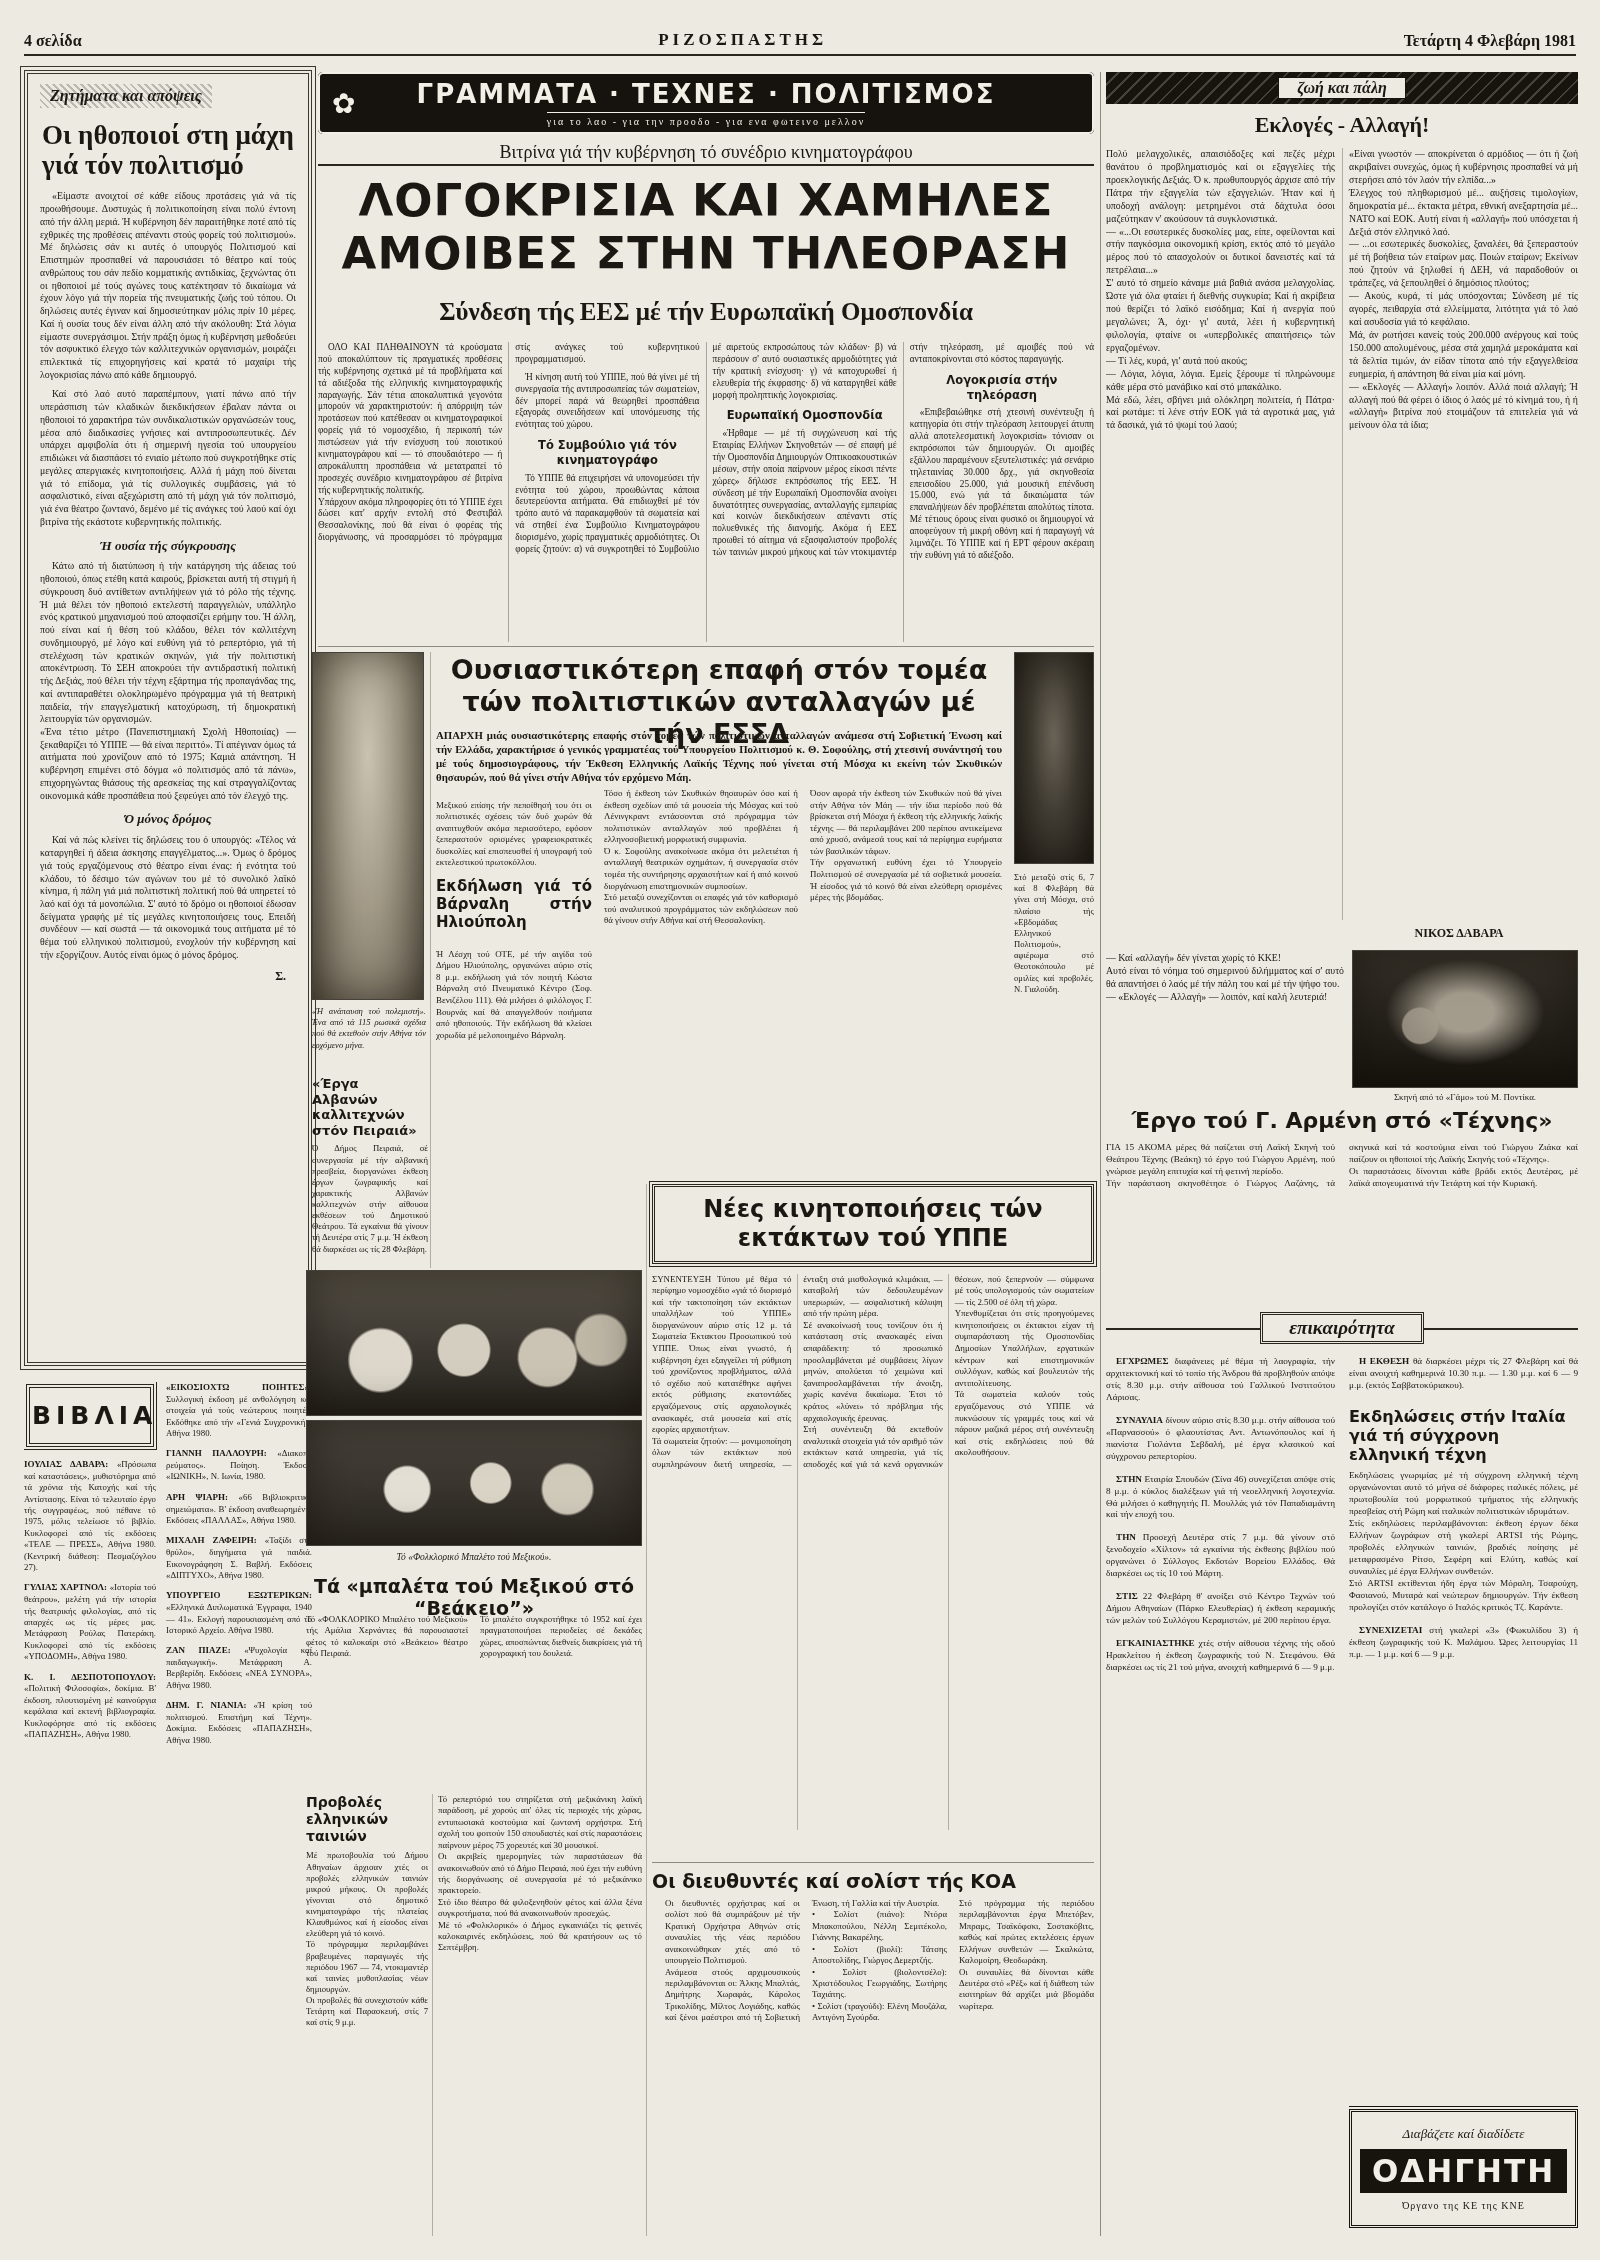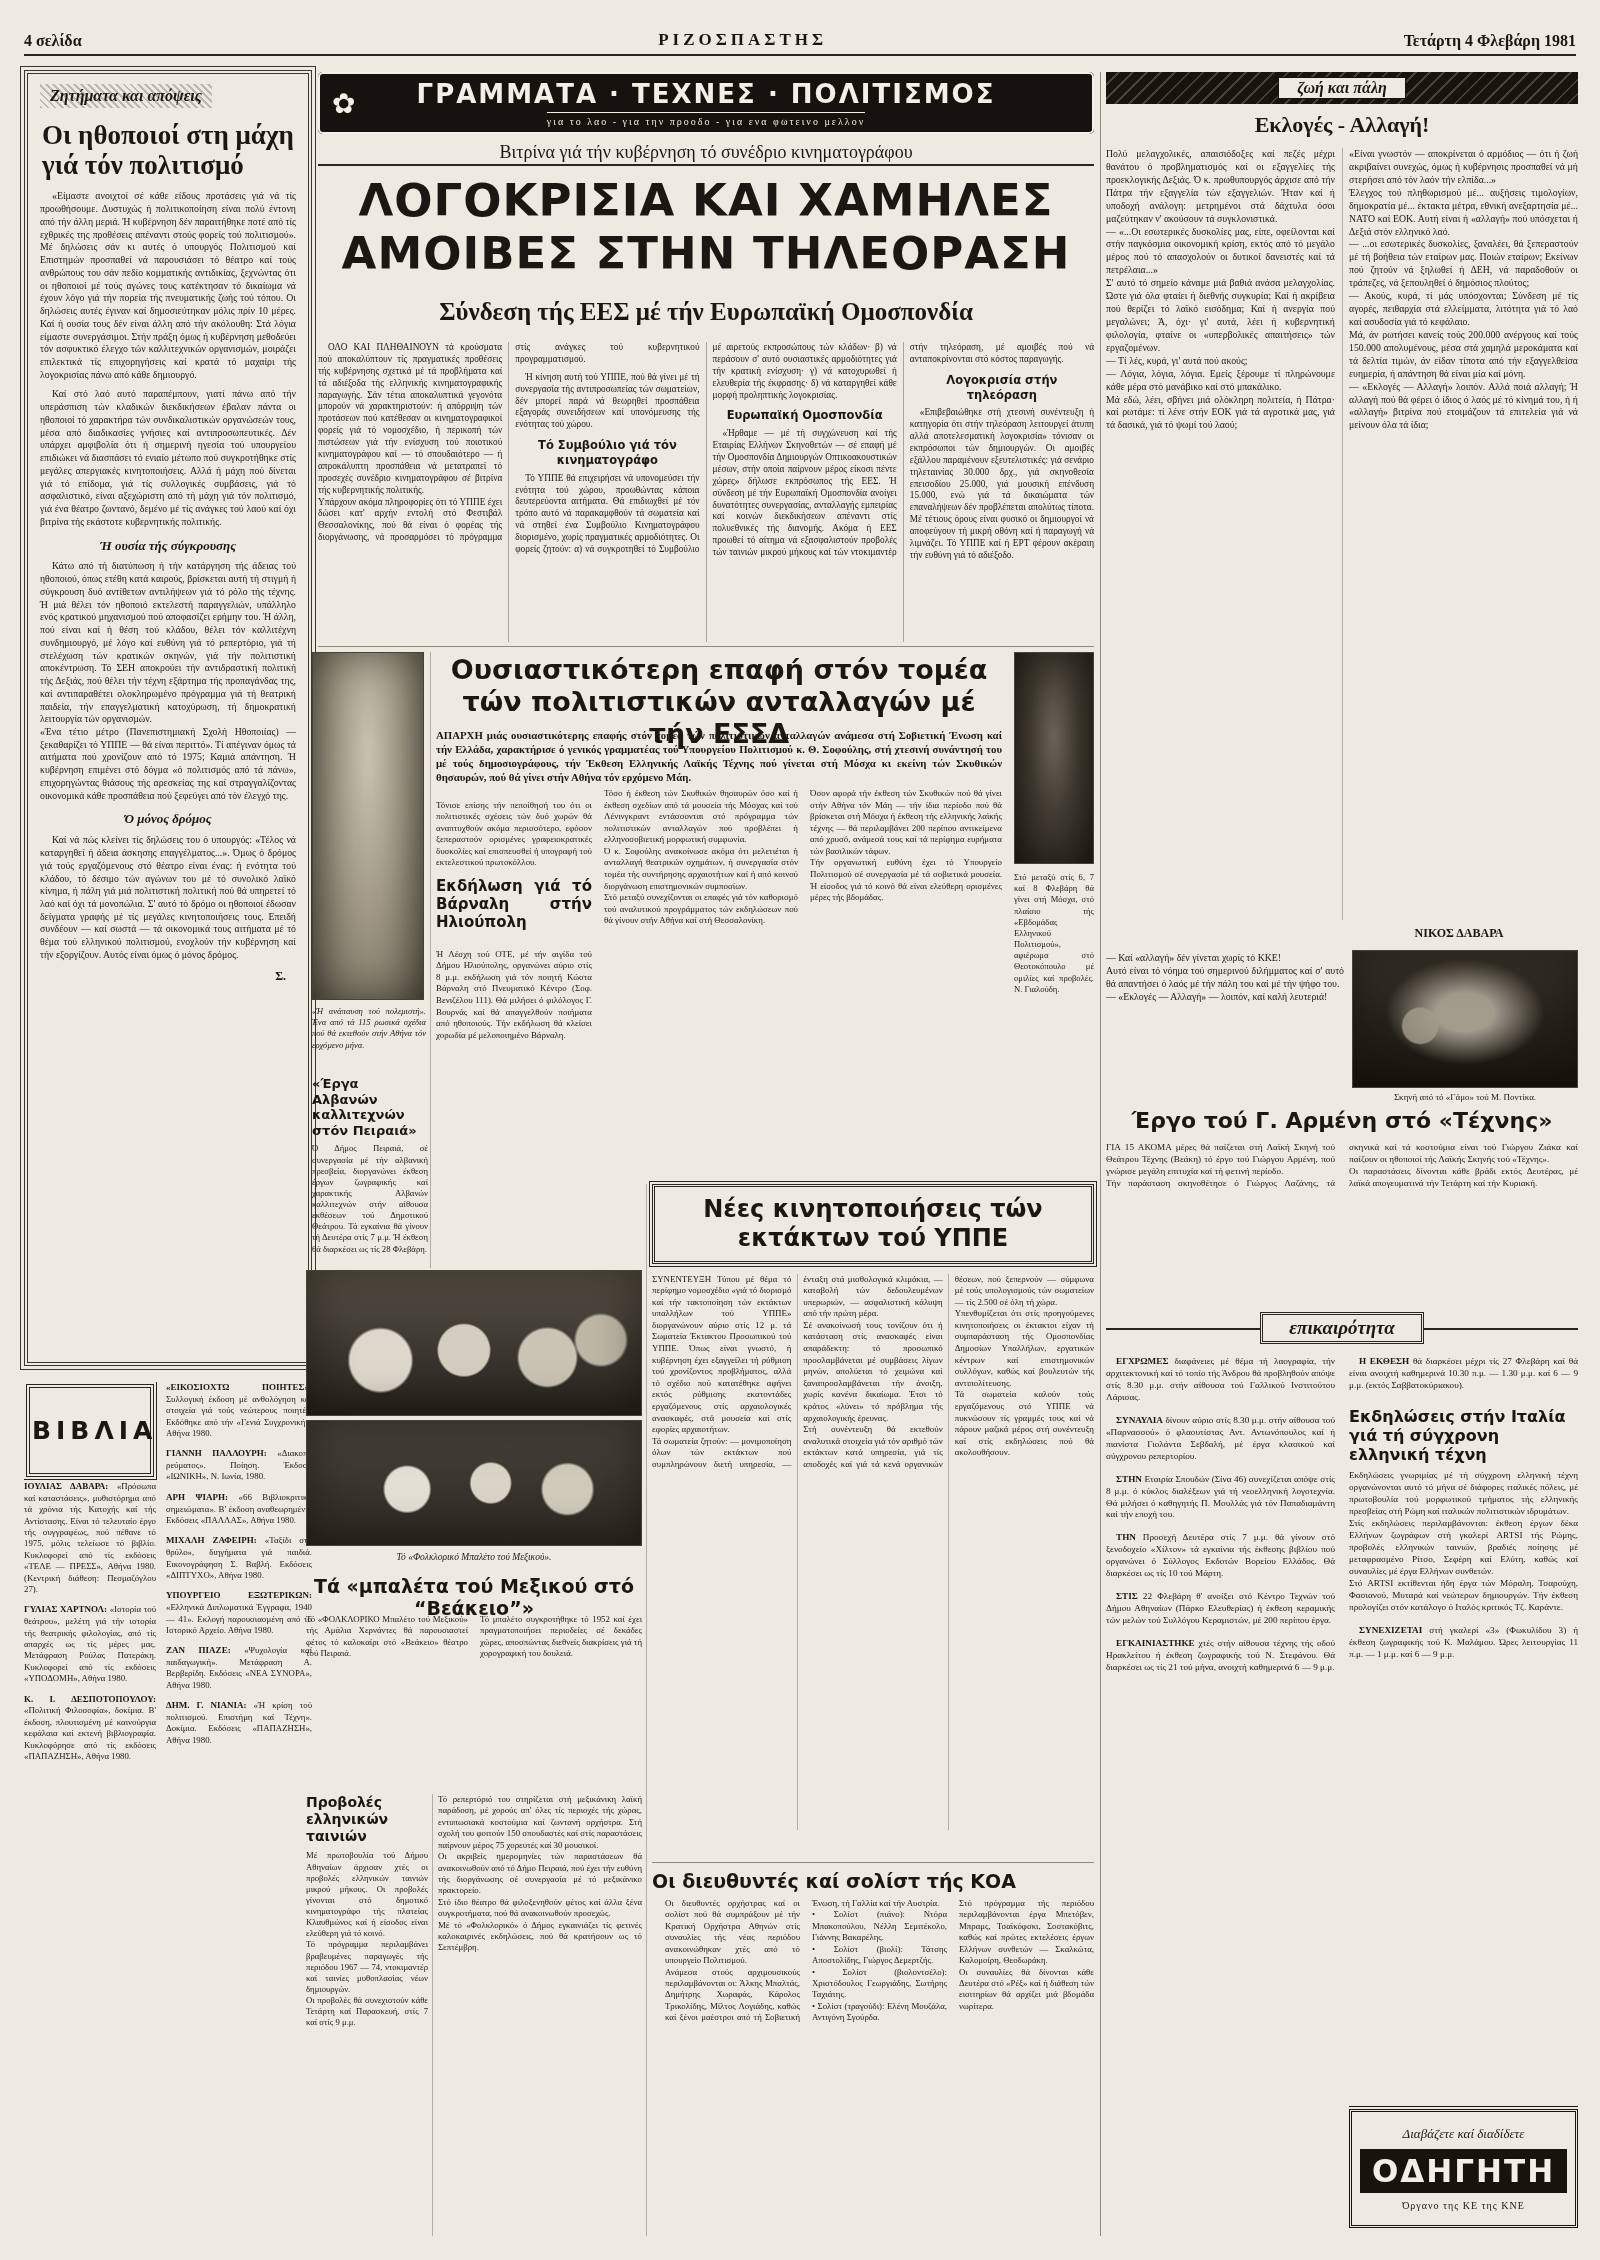--- a/index.html
+++ b/index.html
@@ -33,21 +33,21 @@
   .zit-body p { margin-bottom: 7px; text-indent: 12px; text-align: justify; white-space: pre-line; }
   .zit-sub { text-align: center; font-size: 13px; font-style: italic; font-weight: bold; margin: 9px 0 6px; }
   .zit-sig { text-align: right; font-weight: bold; font-size: 12px; padding-right: 10px; }
 
   
   .books { left: 24px; top: 1382px; width: 288px; height: 854px; display: flex; gap: 10px; overflow: hidden; }
   .books-c1 { width: 132px; flex: none; }
   .books-c2 { flex: 1; }
   .biblia { border: 4px double #2a251d; outline: 1px solid #2a251d; outline-offset: 2px;
     text-align: left; font-size: 25px; font-weight: bold; letter-spacing: 5px;
-    padding: 28px 2px; margin: 2px 2px 4px; }
+    padding: 13px 2px; margin: 2px 2px 12px; }
   .book { font-size: 8.8px; line-height: 1.3; text-align: justify; margin-bottom: 9px; }
   .book b { font-size: 9px; }
 
   
   .banner { left: 318px; top: 72px; width: 776px; height: 62px; background: #16130e; color: #f2efe6;
     display: flex; flex-direction: column; align-items: center; justify-content: center; gap: 3px;
     border-radius: 5px; box-shadow: inset 0 0 0 2px #f2efe6, inset 0 0 0 5px #16130e; }
   .banner-title { font-size: 26px; font-weight: bold; letter-spacing: 2px; }
   .banner-sub { font-size: 10px; letter-spacing: 2px; border-top: 1px solid #f2efe6; padding-top: 3px; }
   .banner-flower { position: absolute; left: 14px; top: 50%; transform: translateY(-50%); font-size: 28px; }
@@ -231,21 +231,21 @@
   </div>
 
   <div class="abs ph ph-drawing" style="left:312px;top:652px;width:112px;height:348px;"></div>
   <div class="abs mid-cap1">«Ή ανάπαυση τού πολεμιστή». Ένα από τά 115 ρωσικά σχέδια πού θά εκτεθούν στήν Αθήνα τόν ερχόμενο μήνα.</div>
   <div class="abs ph ph-dark" style="left:1014px;top:652px;width:80px;height:212px;"></div>
 
   <div class="abs mid-title sans">Ουσιαστικότερη επαφή στόν τομέα τών πολιτιστικών ανταλλαγών μέ τήν ΕΣΣΔ</div>
   <div class="abs mid-intro">ΑΠΑΡΧΗ μιάς ουσιαστικότερης επαφής στόν τομέα τών πολιτιστικών ανταλλαγών ανάμεσα στή Σοβιετική Ένωση καί τήν Ελλάδα, χαρακτήρισε ό γενικός γραμματέας τού Υπουργείου Πολιτισμού κ. Θ. Σοφούλης, στή χτεσινή συνάντησή του μέ τούς δημοσιογράφους, τήν Έκθεση Ελληνικής Λαϊκής Τέχνης πού γίνεται στή Μόσχα κι εκείνη τών Σκυθικών θησαυρών, πού θά γίνει στήν Αθήνα τόν ερχόμενο Μάη.</div>
 
   <div class="abs mid-col" style="left:436px;top:788px;width:156px;height:380px;">
-    <span>Τόνισε επίσης τήν πεποίθησή του ότι οι πολιτιστικές σχέσεις τών δυό χωρών θά αναπτυχθούν ακόμα περισσότερο, εφόσον ξεπεραστούν ορισμένες γραφειοκρατικές δυσκολίες καί επισπευσθεί ή υπογραφή τού εκτελεστικού πρωτοκόλλου.</span>
+    <span>Μεξικού επίσης τήν πεποίθησή του ότι οι πολιτιστικές σχέσεις τών δυό χωρών θά αναπτυχθούν ακόμα περισσότερο, εφόσον ξεπεραστούν ορισμένες γραφειοκρατικές δυσκολίες καί επισπευσθεί ή υπογραφή τού εκτελεστικού πρωτοκόλλου.</span>
     <h3 class="barnali-title sans">Εκδήλωση γιά τό Βάρναλη στήν Ηλιούπολη</h3>
     <span>Ή Λέσχη τού ΟΤΕ, μέ τήν αιγίδα τού Δήμου Ηλιούπολης, οργανώνει αύριο στίς 8 μ.μ. εκδήλωση γιά τόν ποιητή Κώστα Βάρναλη στό Πνευματικό Κέντρο (Σοφ. Βενιζέλου 111). Θά μιλήσει ό φιλόλογος Γ. Βουρνάς καί θά απαγγελθούν ποιήματα από ηθοποιούς. Τήν εκδήλωση θά κλείσει χορωδία μέ μελοποιημένο Βάρναλη.</span>
   </div>
   <div class="abs mid-col" style="left:604px;top:788px;width:194px;height:380px;">Τόσο ή έκθεση τών Σκυθικών θησαυρών όσο καί ή έκθεση σχεδίων από τά μουσεία τής Μόσχας καί τού Λένινγκραντ εντάσσονται στό πρόγραμμα τών πολιτιστικών ανταλλαγών πού προβλέπει ή ελληνοσοβιετική μορφωτική συμφωνία.
 Ό κ. Σοφούλης ανακοίνωσε ακόμα ότι μελετιέται ή ανταλλαγή θεατρικών σχημάτων, ή συνεργασία στόν τομέα τής συντήρησης αρχαιοτήτων καί ή από κοινού διοργάνωση επιστημονικών συμποσίων.
 Στό μεταξύ συνεχίζονται οι επαφές γιά τόν καθορισμό τού αναλυτικού προγράμματος τών εκδηλώσεων πού θά γίνουν στήν Αθήνα καί στή Θεσσαλονίκη.</div>
   <div class="abs mid-col" style="left:810px;top:788px;width:192px;height:380px;">Όσον αφορά τήν έκθεση τών Σκυθικών πού θά γίνει στήν Αθήνα τόν Μάη — τήν ίδια περίοδο πού θά βρίσκεται στή Μόσχα ή έκθεση τής ελληνικής λαϊκής τέχνης — θά περιλαμβάνει 200 περίπου αντικείμενα από χρυσό, ανάμεσά τους καί τά περίφημα ευρήματα τών βασιλικών τάφων.
 Τήν οργανωτική ευθύνη έχει τό Υπουργείο Πολιτισμού σέ συνεργασία μέ τά σοβιετικά μουσεία. Ή είσοδος γιά τό κοινό θά είναι ελεύθερη ορισμένες μέρες τής βδομάδας.</div>
   <div class="abs mid-col" style="left:1014px;top:872px;width:80px;height:296px;font-size:8.6px;">Στό μεταξύ στίς 6, 7 καί 8 Φλεβάρη θά γίνει στή Μόσχα, στό πλαίσιο τής «Εβδομάδας Ελληνικού Πολιτισμού», αφιέρωμα στό Θεοτοκόπουλο μέ ομιλίες καί προβολές. Ν. Γιαλούδη.</div>
 

